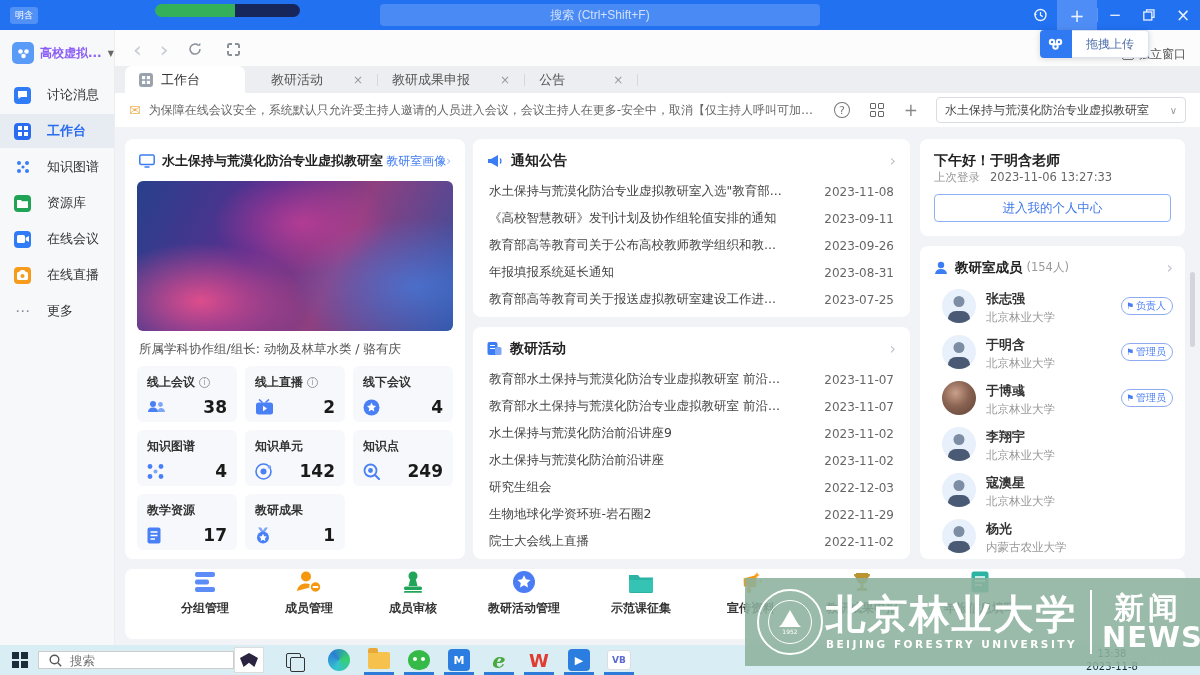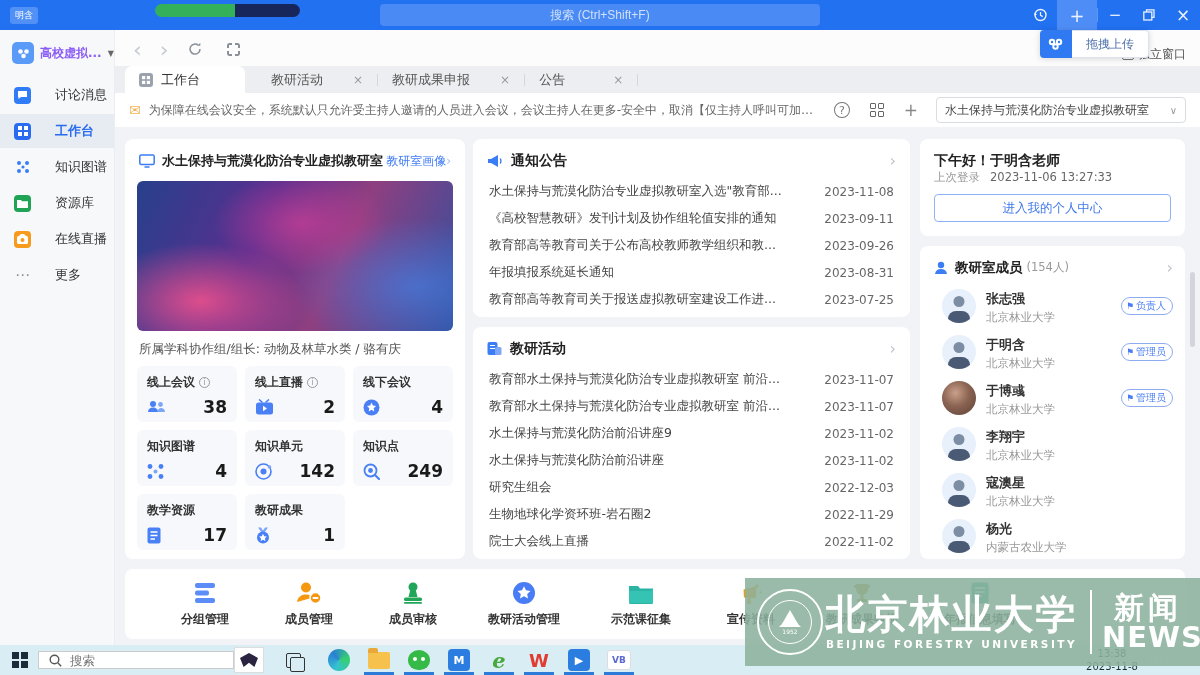--- a/index.html
+++ b/index.html
@@ -32,21 +32,21 @@
   .standalone { position:absolute; right:14px; top:46px; font-size:12px; color:#555; display:flex; align-items:center; gap:4px; z-index:6; }
   .standalone .sw-ic { width:12px; height:10px; border:1.5px solid #777; border-radius:2px; position:relative; }
   .standalone .sw-ic:after { content:""; position:absolute; right:-3px; top:-4px; width:6px; height:6px; border-top:1.5px solid #777; border-right:1.5px solid #777; transform:rotate(45deg); }
 
   
   .sidebar { left:0; top:30px; width:115px; height:645px; background:#f7f8fa; border-right:1px solid #ebedf0; z-index:6; }
   .ws-row { display:flex; align-items:center; gap:6px; padding:12px 0 12px 12px; }
   .ws-icon { width:22px; height:22px; border-radius:5px; background:#5b9bf8; display:flex; align-items:center; justify-content:center; }
   .ws-label { font-size:12px; font-weight:bold; color:#8b5cf6; }
   .ws-caret { font-size:8px; color:#666; }
-  .side-item { display:flex; align-items:center; gap:24px; height:34px; padding-left:14px; font-size:13px; color:#333; cursor:pointer; margin:2px 0; }
+  .side-item { display:flex; align-items:center; gap:16px; height:34px; padding-left:14px; font-size:13px; color:#333; cursor:pointer; margin:2px 0; }
   .side-item.active { background:#e7ecf2; color:#2a6cf0; font-weight:bold; }
   .si-ic { width:17px; height:17px; border-radius:4px; display:flex; align-items:center; justify-content:center; flex:none; }
   .si-more { color:#8a9097; font-size:15px; width:17px; text-align:center; }
 
   
   .tabbar { left:115px; top:66px; width:1085px; height:27px; background:#eceef1; display:flex; align-items:flex-end; z-index:5; }
   .tab { display:flex; align-items:center; gap:8px; height:27px; padding:0 14px; font-size:13px; color:#555; }
   .tab.active { background:#fff; border-radius:7px 7px 0 0; color:#333; width:120px; margin-left:10px; }
   .tab .tab-x { color:#999; font-size:12px; margin-left:22px; cursor:pointer; }
   .tab-sep { width:1px; height:12px; background:#d4d7db; align-self:center; }
@@ -110,21 +110,21 @@
   .avatar .av-head { position:absolute; left:50%; top:7px; transform:translateX(-50%); width:11px; height:11px; border-radius:50%; background:#7d8da3; }
   .avatar .av-body { position:absolute; left:50%; bottom:0; transform:translateX(-50%); width:22px; height:12px; border-radius:8px 8px 0 0; background:#4a5a75; }
   .avatar.photo { background:radial-gradient(circle at 40% 35%, #c9a08a 0%, #8a6352 45%, #5d4238 100%); }
   .m-info { margin-left:10px; }
   .m-name { font-size:13px; font-weight:bold; color:#333; }
   .m-org { font-size:11.5px; color:#999; margin-top:2px; }
   .m-badge { margin-left:auto; border:1px solid #8fabf0; border-radius:9px; color:#4a7df5; font-size:10px; padding:1px 6px 1px 4px; display:flex; align-items:center; gap:2px; white-space:nowrap; }
   .m-badge .flag { font-size:9px; }
 
   
-  .quickbar { left:125px; top:569px; width:1060px; height:70px; display:flex; align-items:center; padding-left:28px; }
+  .quickbar { left:125px; top:569px; width:1060px; height:70px; display:flex; padding-left:28px; }
   .qa-item { width:104px; display:flex; flex-direction:column; align-items:center; gap:5px; cursor:pointer; }
   .qa-label { font-size:12px; color:#333; font-weight:bold; white-space:nowrap; }
   .qa-ic { width:26px; height:26px; display:flex; align-items:center; justify-content:center; }
 
   
   .watermark { left:745px; top:578px; width:455px; height:88px; background:rgba(140,178,157,0.88); z-index:20; display:flex; align-items:center; }
   .seal { width:66px; height:66px; border:2.5px solid #fff; border-radius:50%; margin-left:12px; position:relative; flex:none; display:flex; align-items:center; justify-content:center; }
   .seal-inner { width:44px; height:44px; border:1.5px solid #fff; border-radius:50%; display:flex; flex-direction:column; align-items:center; justify-content:center; }
   .seal-tree { width:0; height:0; border-left:8px solid transparent; border-right:8px solid transparent; border-bottom:14px solid #fff; position:relative; }
   .seal-tree:after { content:""; position:absolute; left:-5px; top:6px; width:0; height:0; border-left:11px solid transparent; border-right:11px solid transparent; border-bottom:11px solid #fff; margin-left:-6px; }
@@ -277,20 +277,29 @@
   </div>
   <div class="side-item">
     <span class="si-ic" style="background:#21a356;">
       <svg width="11" height="9" viewBox="0 0 11 9">
           <path d="M0 1h4l1 1.3h6V9H0z" fill="#fff"></path>
         </svg>
     </span>
     <span>资源库</span>
   </div>
   <div class="side-item">
+    <span class="si-ic" style="background:#2f7cf6;">
+      <svg width="12" height="8" viewBox="0 0 12 8">
+          <rect x="0" y="0" width="8" height="8" rx="1.5" fill="#fff"></rect>
+          <path d="M8.7 2.8 12 1v6L8.7 5.2z" fill="#fff"></path>
+        </svg>
+    </span>
+    <span>在线会议</span>
+  </div>
+  <div class="side-item">
     <span class="si-ic" style="background:#f79b1d;">
       <svg width="11" height="10" viewBox="0 0 11 10">
           <rect x="0" y="2" width="11" height="8" rx="1.5" fill="#fff"></rect>
           <path d="M2 2 4 0h3l2 2z" fill="#fff"></path>
           <circle cx="5.5" cy="6" r="2" fill="#f79b1d"></circle>
         </svg>
     </span>
     <span>在线直播</span>
   </div>
   <div class="side-item">

